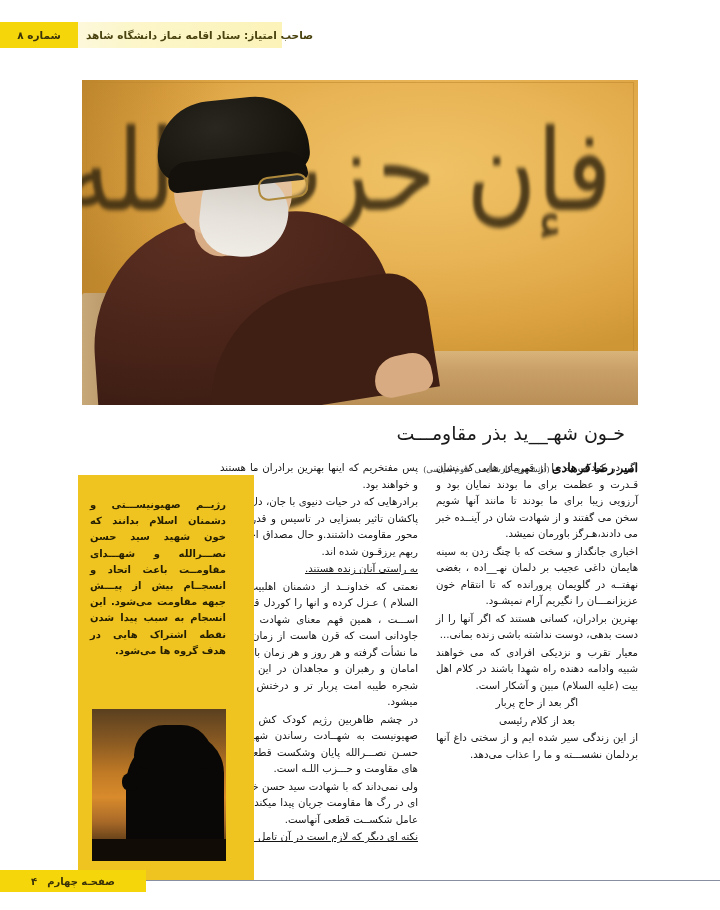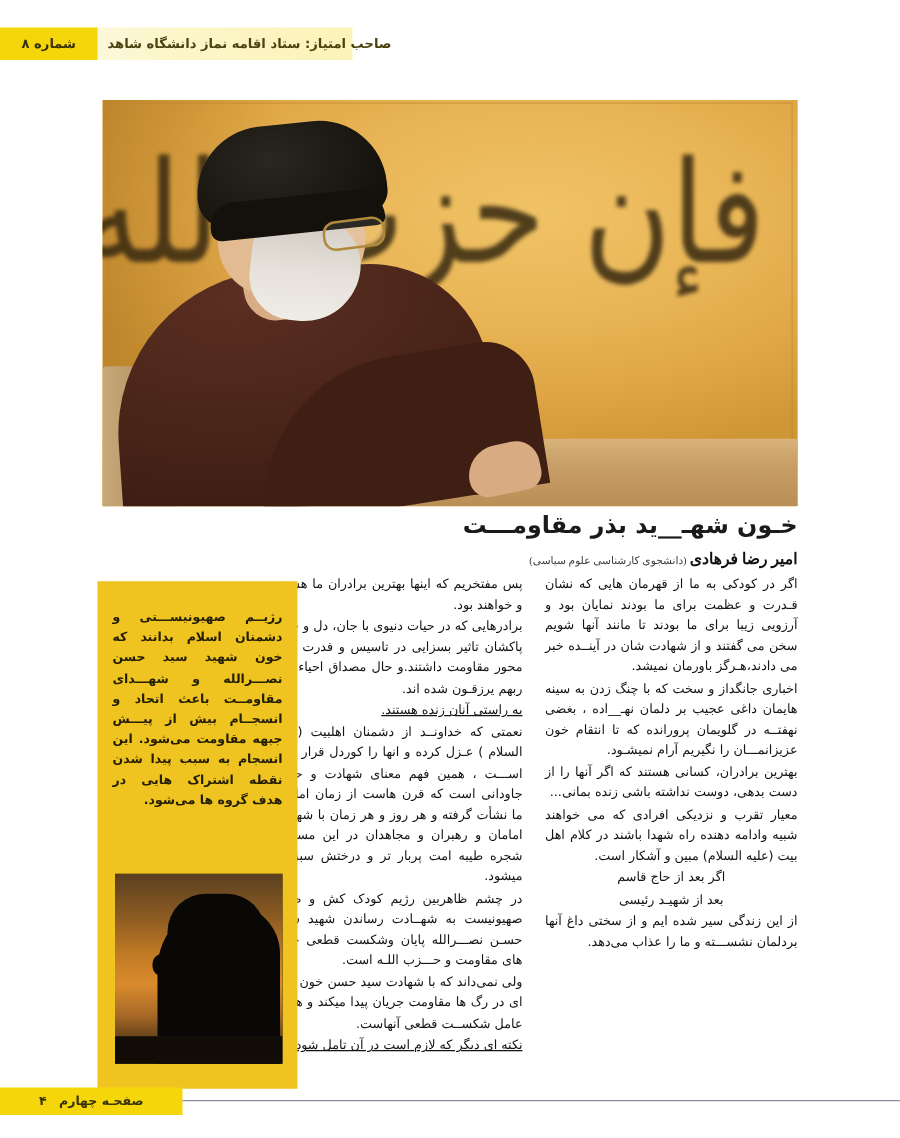--- a/index.html
+++ b/index.html
@@ -201,24 +201,24 @@
 
   .headline-block {
     position: absolute;
     right: 82px; top: 0;
     width: 322px;
     text-align: right;
     direction: rtl;
   }
   .headline {
     font-size: 19px;
-    font-weight: bold;
+    font-weight: normal;
     color: #1a1a1a;
     letter-spacing: 0.5px;
-    margin: 0;
+    margin: 13px;
     line-height: 1.35;
   }
   .byline {
     margin: 5px 0 13px 0;
     font-size: 10px;
     color: #2b2b2b;
     line-height: 1.4;
     font-family: Liberation Serif, serif;
   }
   .byline .author {
@@ -251,23 +251,24 @@
   }
   .col p.rt { text-align: right; text-align-last: right; text-decoration: underline; }
   .col p.ctr { text-align: center; text-align-last: center; }
 
   .col-right { right: 82px; width: 202px; }
   .col-mid   { right: 302px; width: 198px; }
 
   
   .sidebar {
     position: absolute;
-    left: 78px; top: 465px;
+    left: 78px; top: 475px;
     width: 160px; height: 406px;
     background: #f0c420;
+    padding-left: 16px;
   }
   .pullquote {
     position: absolute;
     left: 12px; top: 22px;
     width: 136px;
     direction: rtl;
     text-align: justify;
     text-align-last: right;
     font-size: 10px;
     line-height: 1.62;
@@ -386,22 +387,22 @@
       <span class="author">امیر رضا فرهادی</span>
       <span class="affil">(دانشجوی کارشناسی علوم سیاسی)</span>
     </p>
   </div>
 
   <div class="col col-right">
     <p>اگر در کودکی به ما از قهرمان هایی که نشان قـدرت و عظمت برای ما بودند نمایان بود و آرزویی زیبا برای ما بودند تا مانند آنها شویم سخن می گفتند و از شهادت شان در آینــده خبر می دادند،هـرگز باورمان نمیشد.</p>
     <p>اخباری جانگداز و سخت که با چنگ زدن به سینه هایمان داغی عجیب بر دلمان نهـ__اده ، بغضی نهفتــه در گلویمان پرورانده که تا انتقام خون عزیزانمـــان را نگیریم آرام نمیشـود.</p>
     <p>بهترین برادران، کسانی هستند که اگر آنها را از دست بدهی، دوست نداشته باشی زنده بمانی...</p>
     <p>معیار تقرب و نزدیکی افرادی که می خواهند شبیه وادامه دهنده راه شهدا باشند در کلام اهل بیت (علیه السلام) مبین و آشکار است.</p>
-    <p class="ctr">اگر بعد از حاج قاسم</p>
-    <p class="ctr">بعد از شهیـد رئیسی</p>
+    <p class="ctr">اگر بعد از حاج پربار</p>
+    <p class="ctr">بعد از کلام رئیسی</p>
     <p>از این زندگی سیر شده ایم و از سختی داغ آنها بردلمان نشســـته و ما را عذاب می‌دهد.</p>
   </div>
 
   <div class="col col-mid">
     <p>پس مفتخریم که اینها بهترین برادران ما هستند و خواهند بود.</p>
     <p>برادرهایی که در حیات دنیوی با جان، دل و خون پاکشان تاثیر بسزایی در تاسیس و قدرت یابی محور مقاومت داشتند.و حال مصداق احیاء عند ربهم یرزقـون شده اند.</p>
     <p class="rt">به راستی آنان زنده هستند.</p>
     <p>نعمتی که خداونــد از دشمنان اهلبیت (علیه السلام ) عـزل کرده و انها را کوردل قرار داده اســـت ، همین فهم معنای شهادت و حیات جاودانی است که قرن هاست از زمان امامان ما نشأت گرفته و هر روز و هر زمان با شهادت امامان و رهبران و مجاهدان در این مسیر ، شجره طیبه امت پربار تر و درختش سبز تر میشود.</p>
     <p>در چشم ظاهربین رژیم کودک کش و ظالم صهیونیست به شهــادت رساندن شهید سـید حسـن نصـــرالله پایان وشکست قطعی جبهه های مقاومت و حـــزب اللـه است.</p>
     <p>ولی نمی‌داند که با شهادت سید حسن خون تازه ای در رگ ها مقاومت جریان پیدا میکند و همین عامل شکســت قطعی آنهاست.</p>

